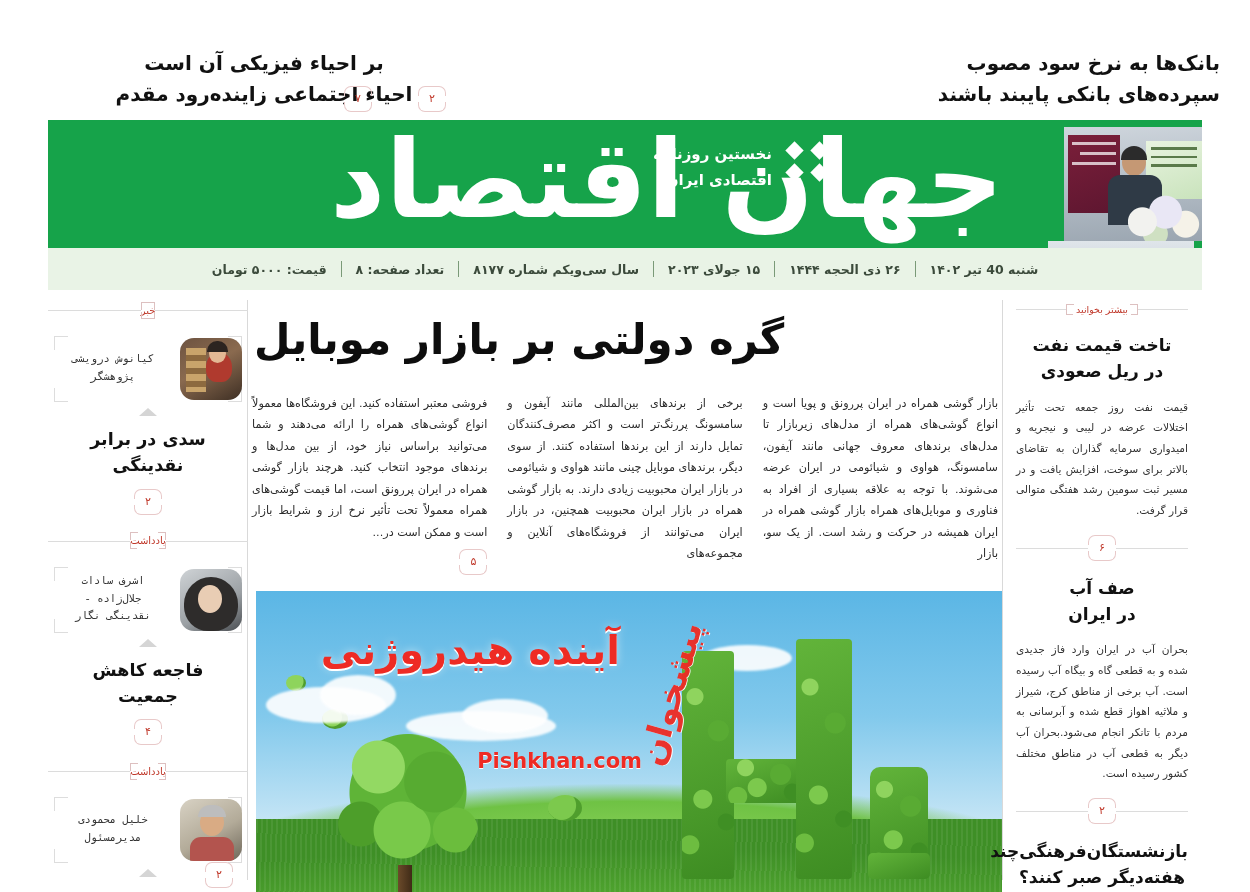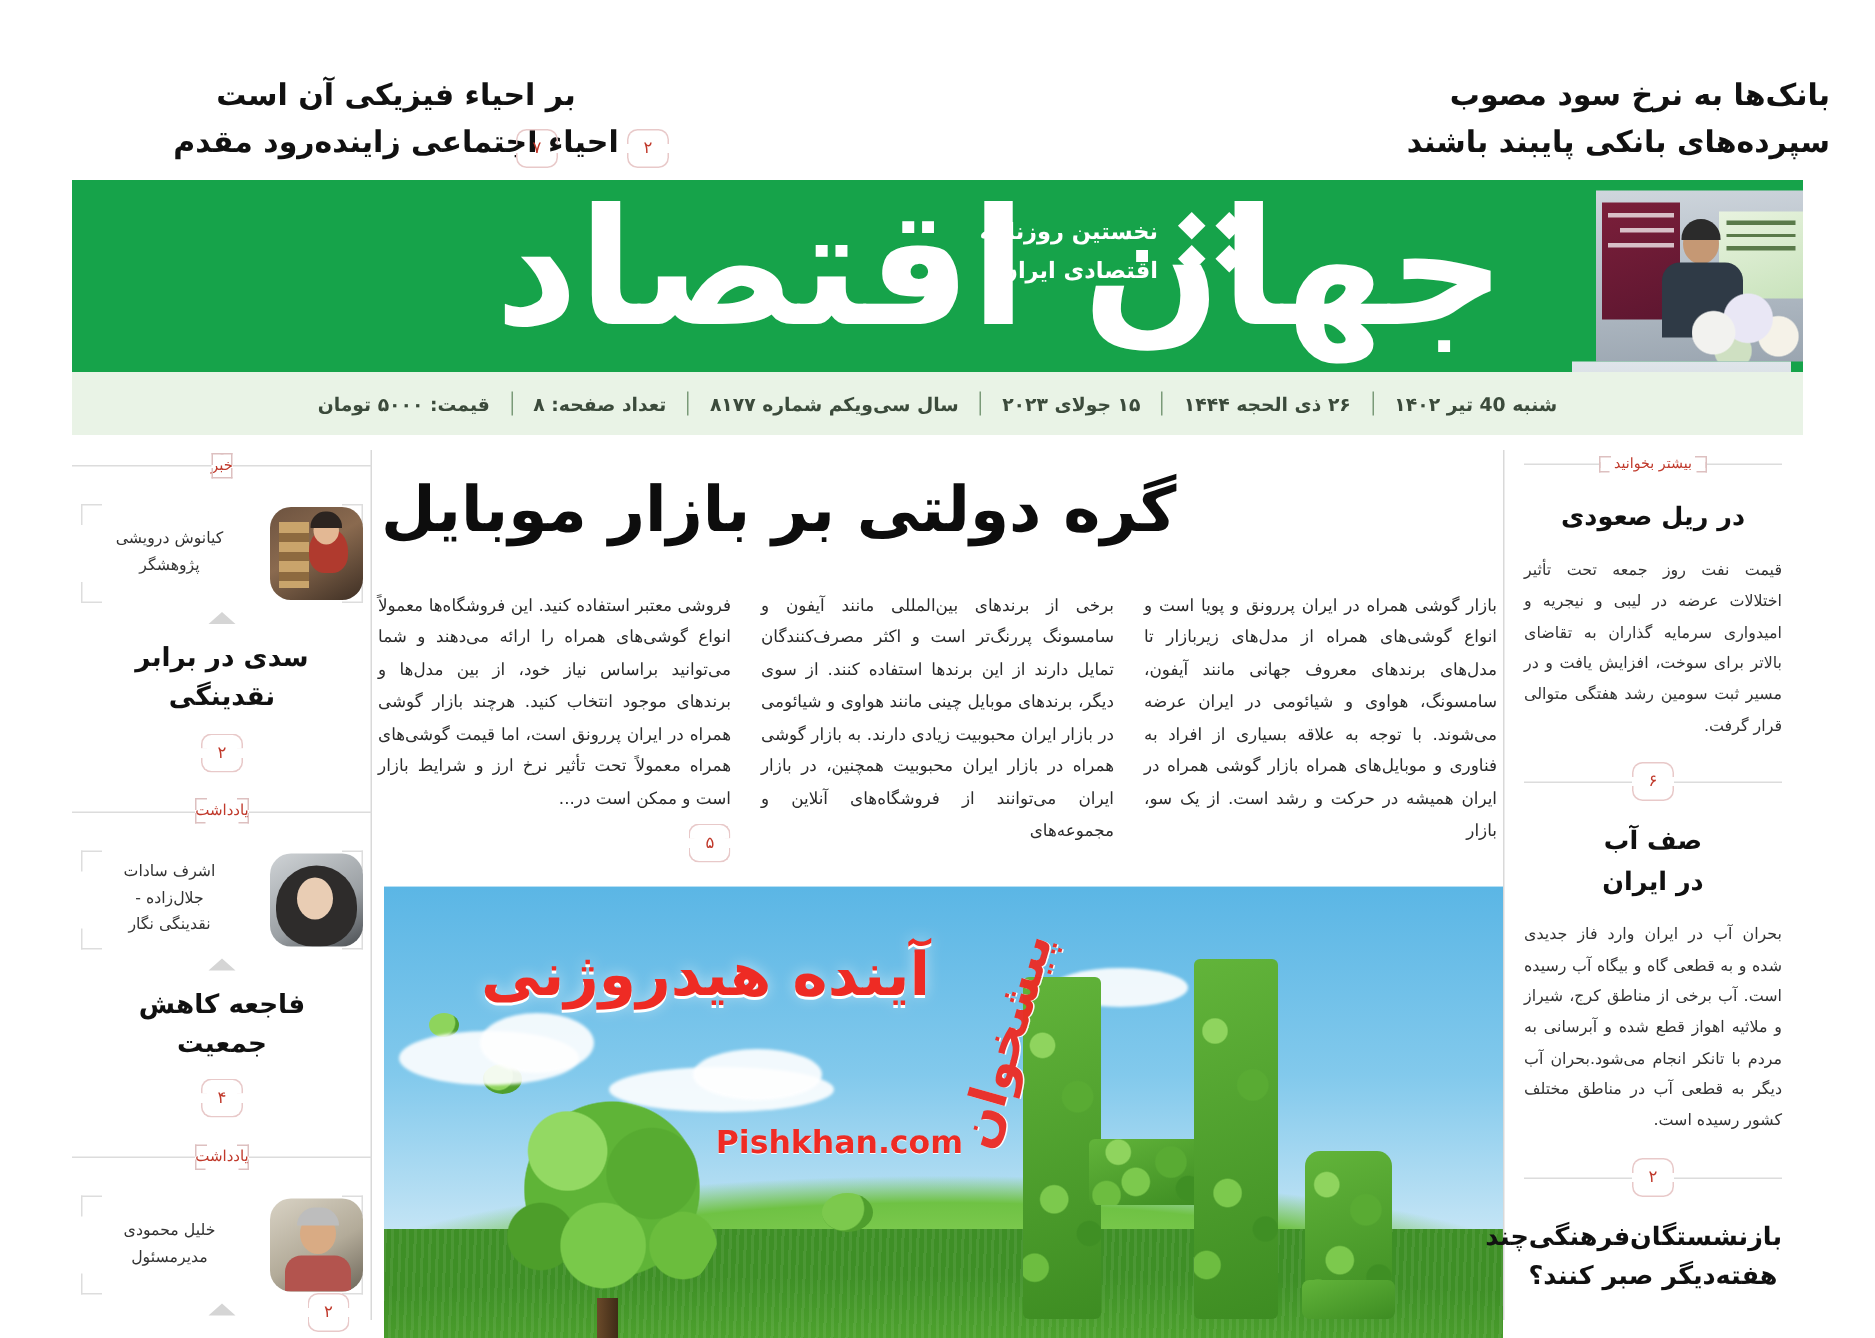--- a/index.html
+++ b/index.html
@@ -173,20 +173,21 @@
   }
   .corner-box::before { left:0; top:0; border-right:none; border-bottom:none; }
   .corner-box::after  { right:0; top:0; border-left:none;  border-bottom:none; }
   .corner-box > .c3 { left:0;  bottom:0; border-right:none; border-top:none; }
   .corner-box > .c4 { right:0; bottom:0; border-left:none;  border-top:none; }
 
   .op-author-row {
     position: relative; margin: 10px 0 0 0; height: 74px;
     display:flex; align-items:center; justify-content:flex-start; gap: 8px;
     padding: 0 6px;
+    font-family: Liberation Mono, monospace;
   }
   .op-frame {
     position:absolute; left: 6px; right: 6px; top: 4px; bottom: 4px;
     pointer-events:none;
   }
   .op-frame span {
     position:absolute; width: 14px; height: 14px; border: 1.4px solid #dddddd;
   }
   .op-frame .tl { left:0; top:0; border-right:none; border-bottom:none; }
   .op-frame .tr { right:0; top:0; border-left:none; border-bottom:none; }
@@ -620,20 +621,21 @@
     <div class="rs-kicker-wrap">
       <div class="rule"></div>
       <div class="rs-kicker corner-box">
         <span class="c3"></span><span class="c4"></span>
         <span>بیشتر بخوانید</span>
       </div>
     </div>
 
     <div class="rs-item">
       <div class="rs-title">
+        <div>تاخت قیمت نفت</div>
         <div>در ریل صعودی</div>
       </div>
       <div class="rs-text">قیمت نفت روز جمعه تحت تأثیر اختلالات عرضه در لیبی و نیجریه و امیدواری سرمایه گذاران به تقاضای بالاتر برای سوخت، افزایش یافت و در مسیر ثبت سومین رشد هفتگی متوالی قرار گرفت.</div>
       <div class="rs-badge-row">
         <div class="rule"></div>
         <div class="badge">
           <span>۶</span>
         </div>
       </div>
     </div>

